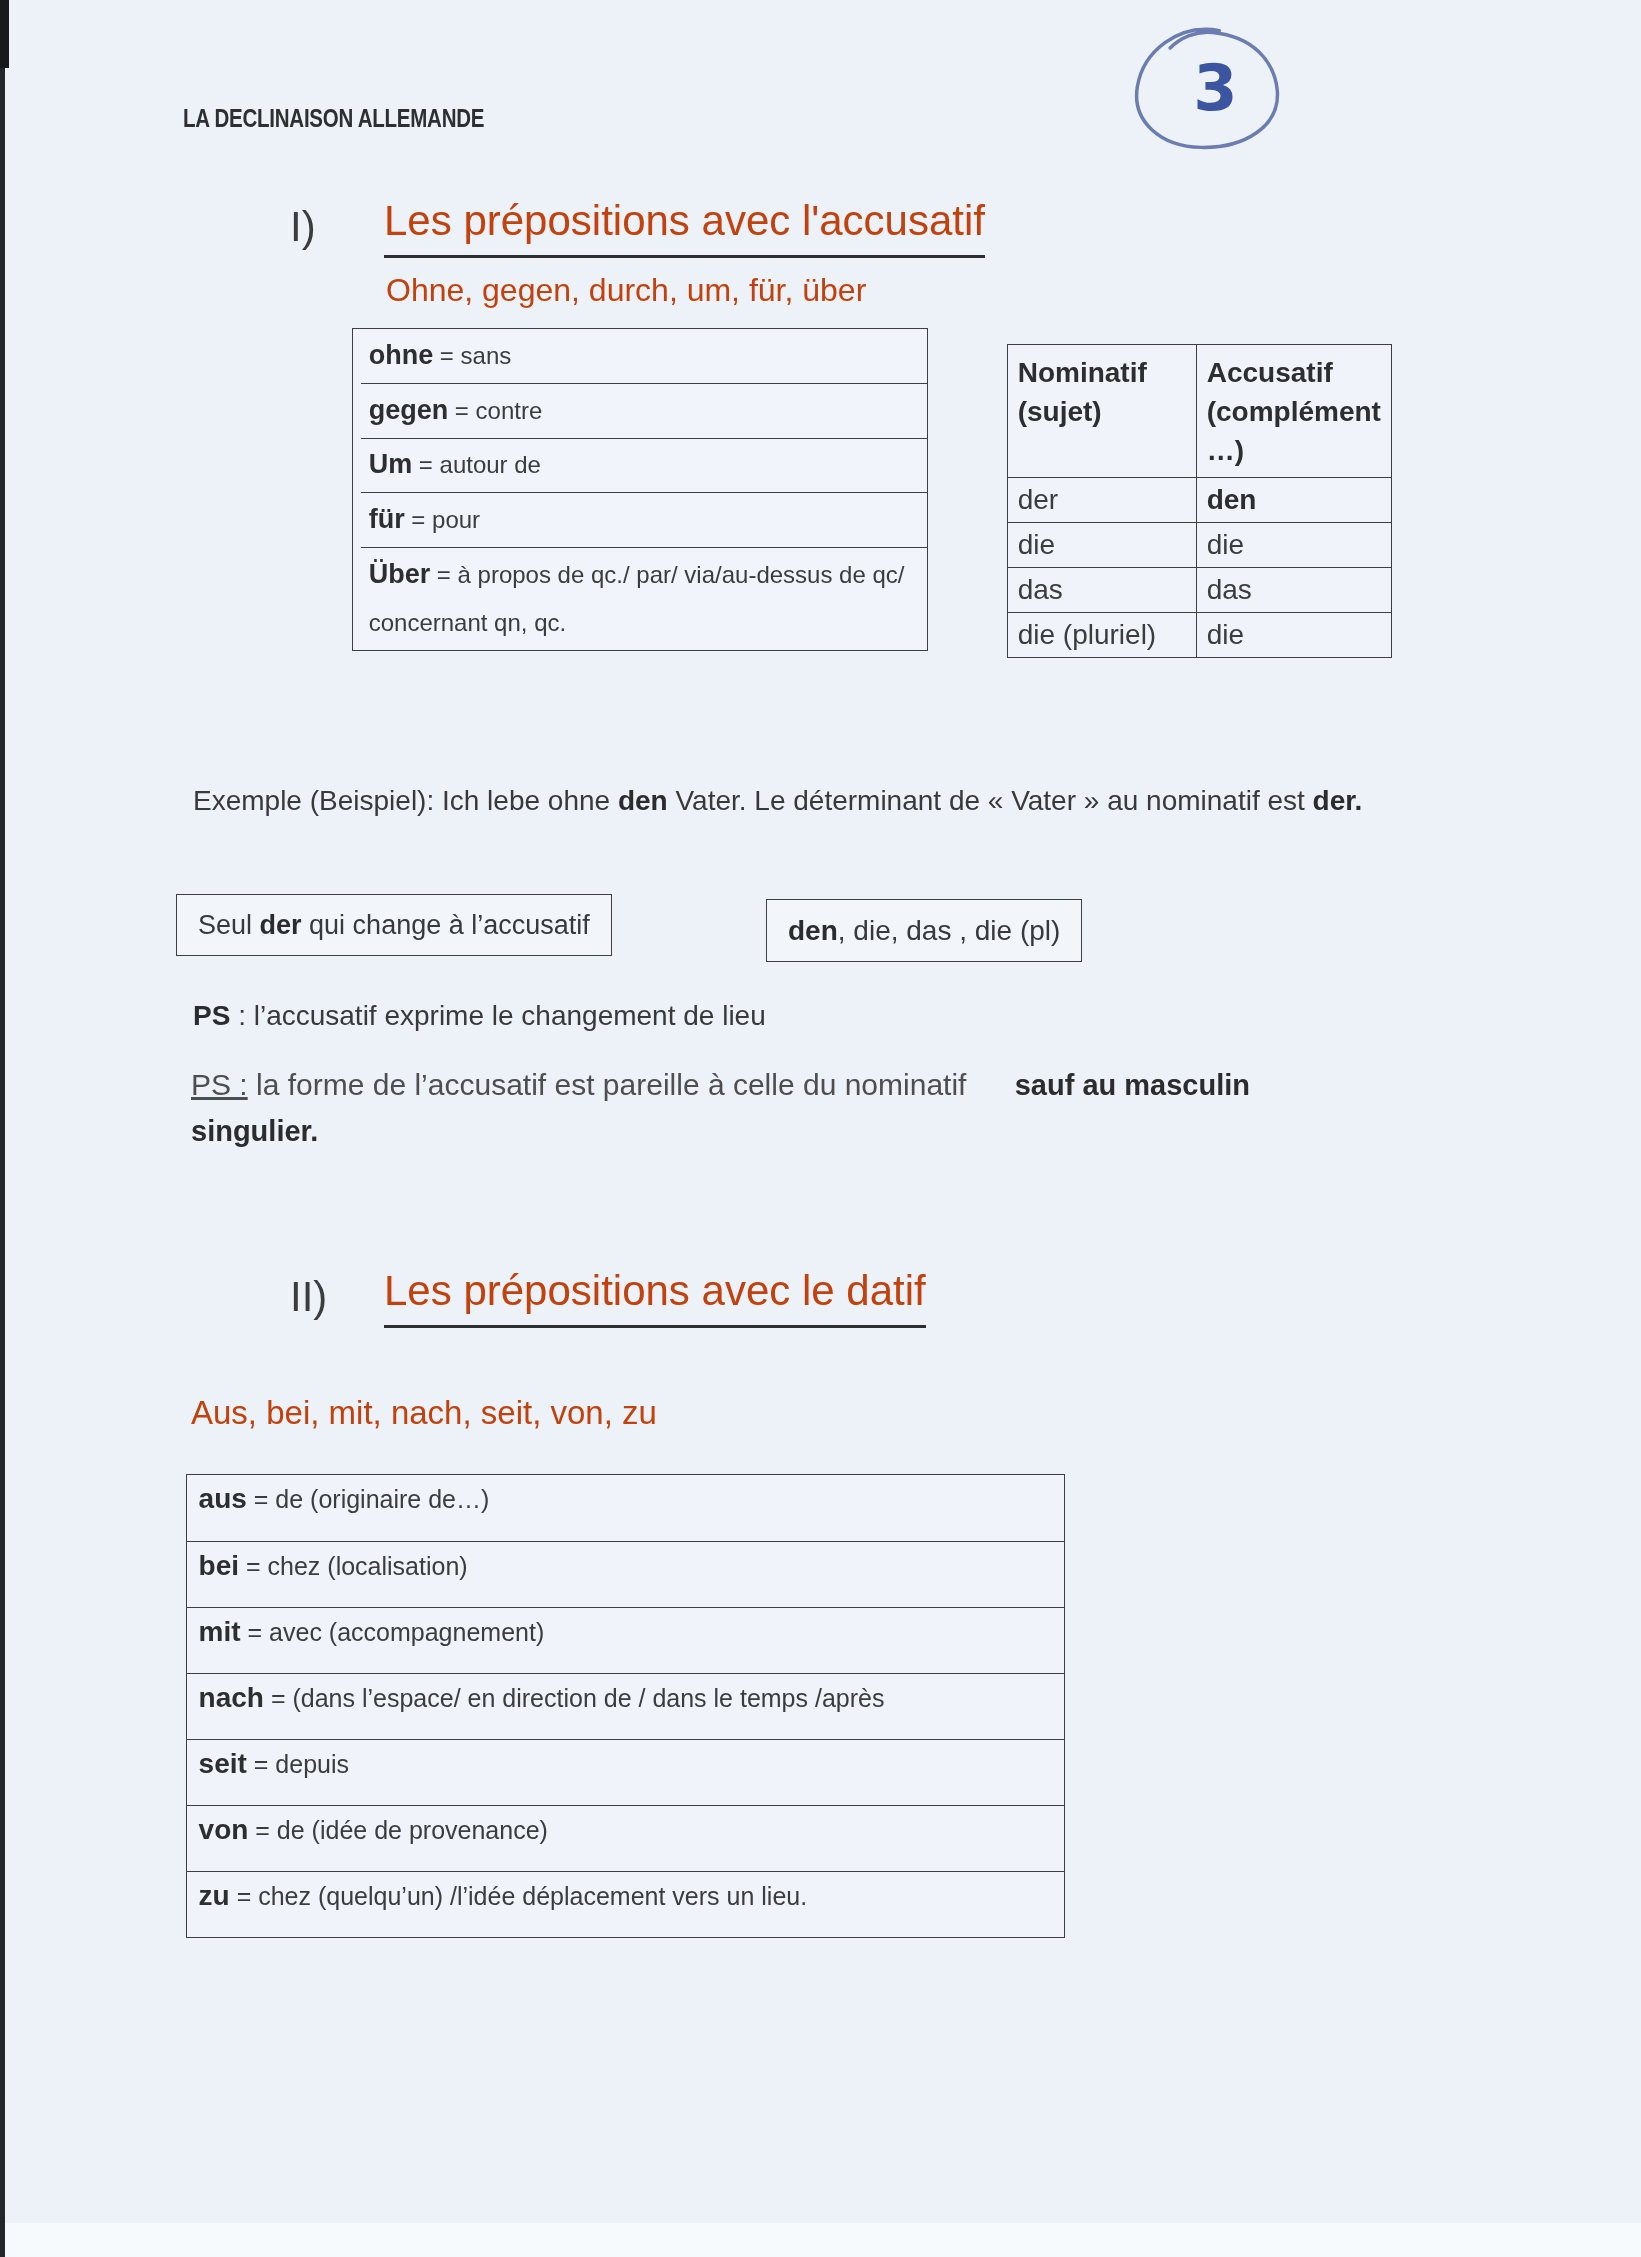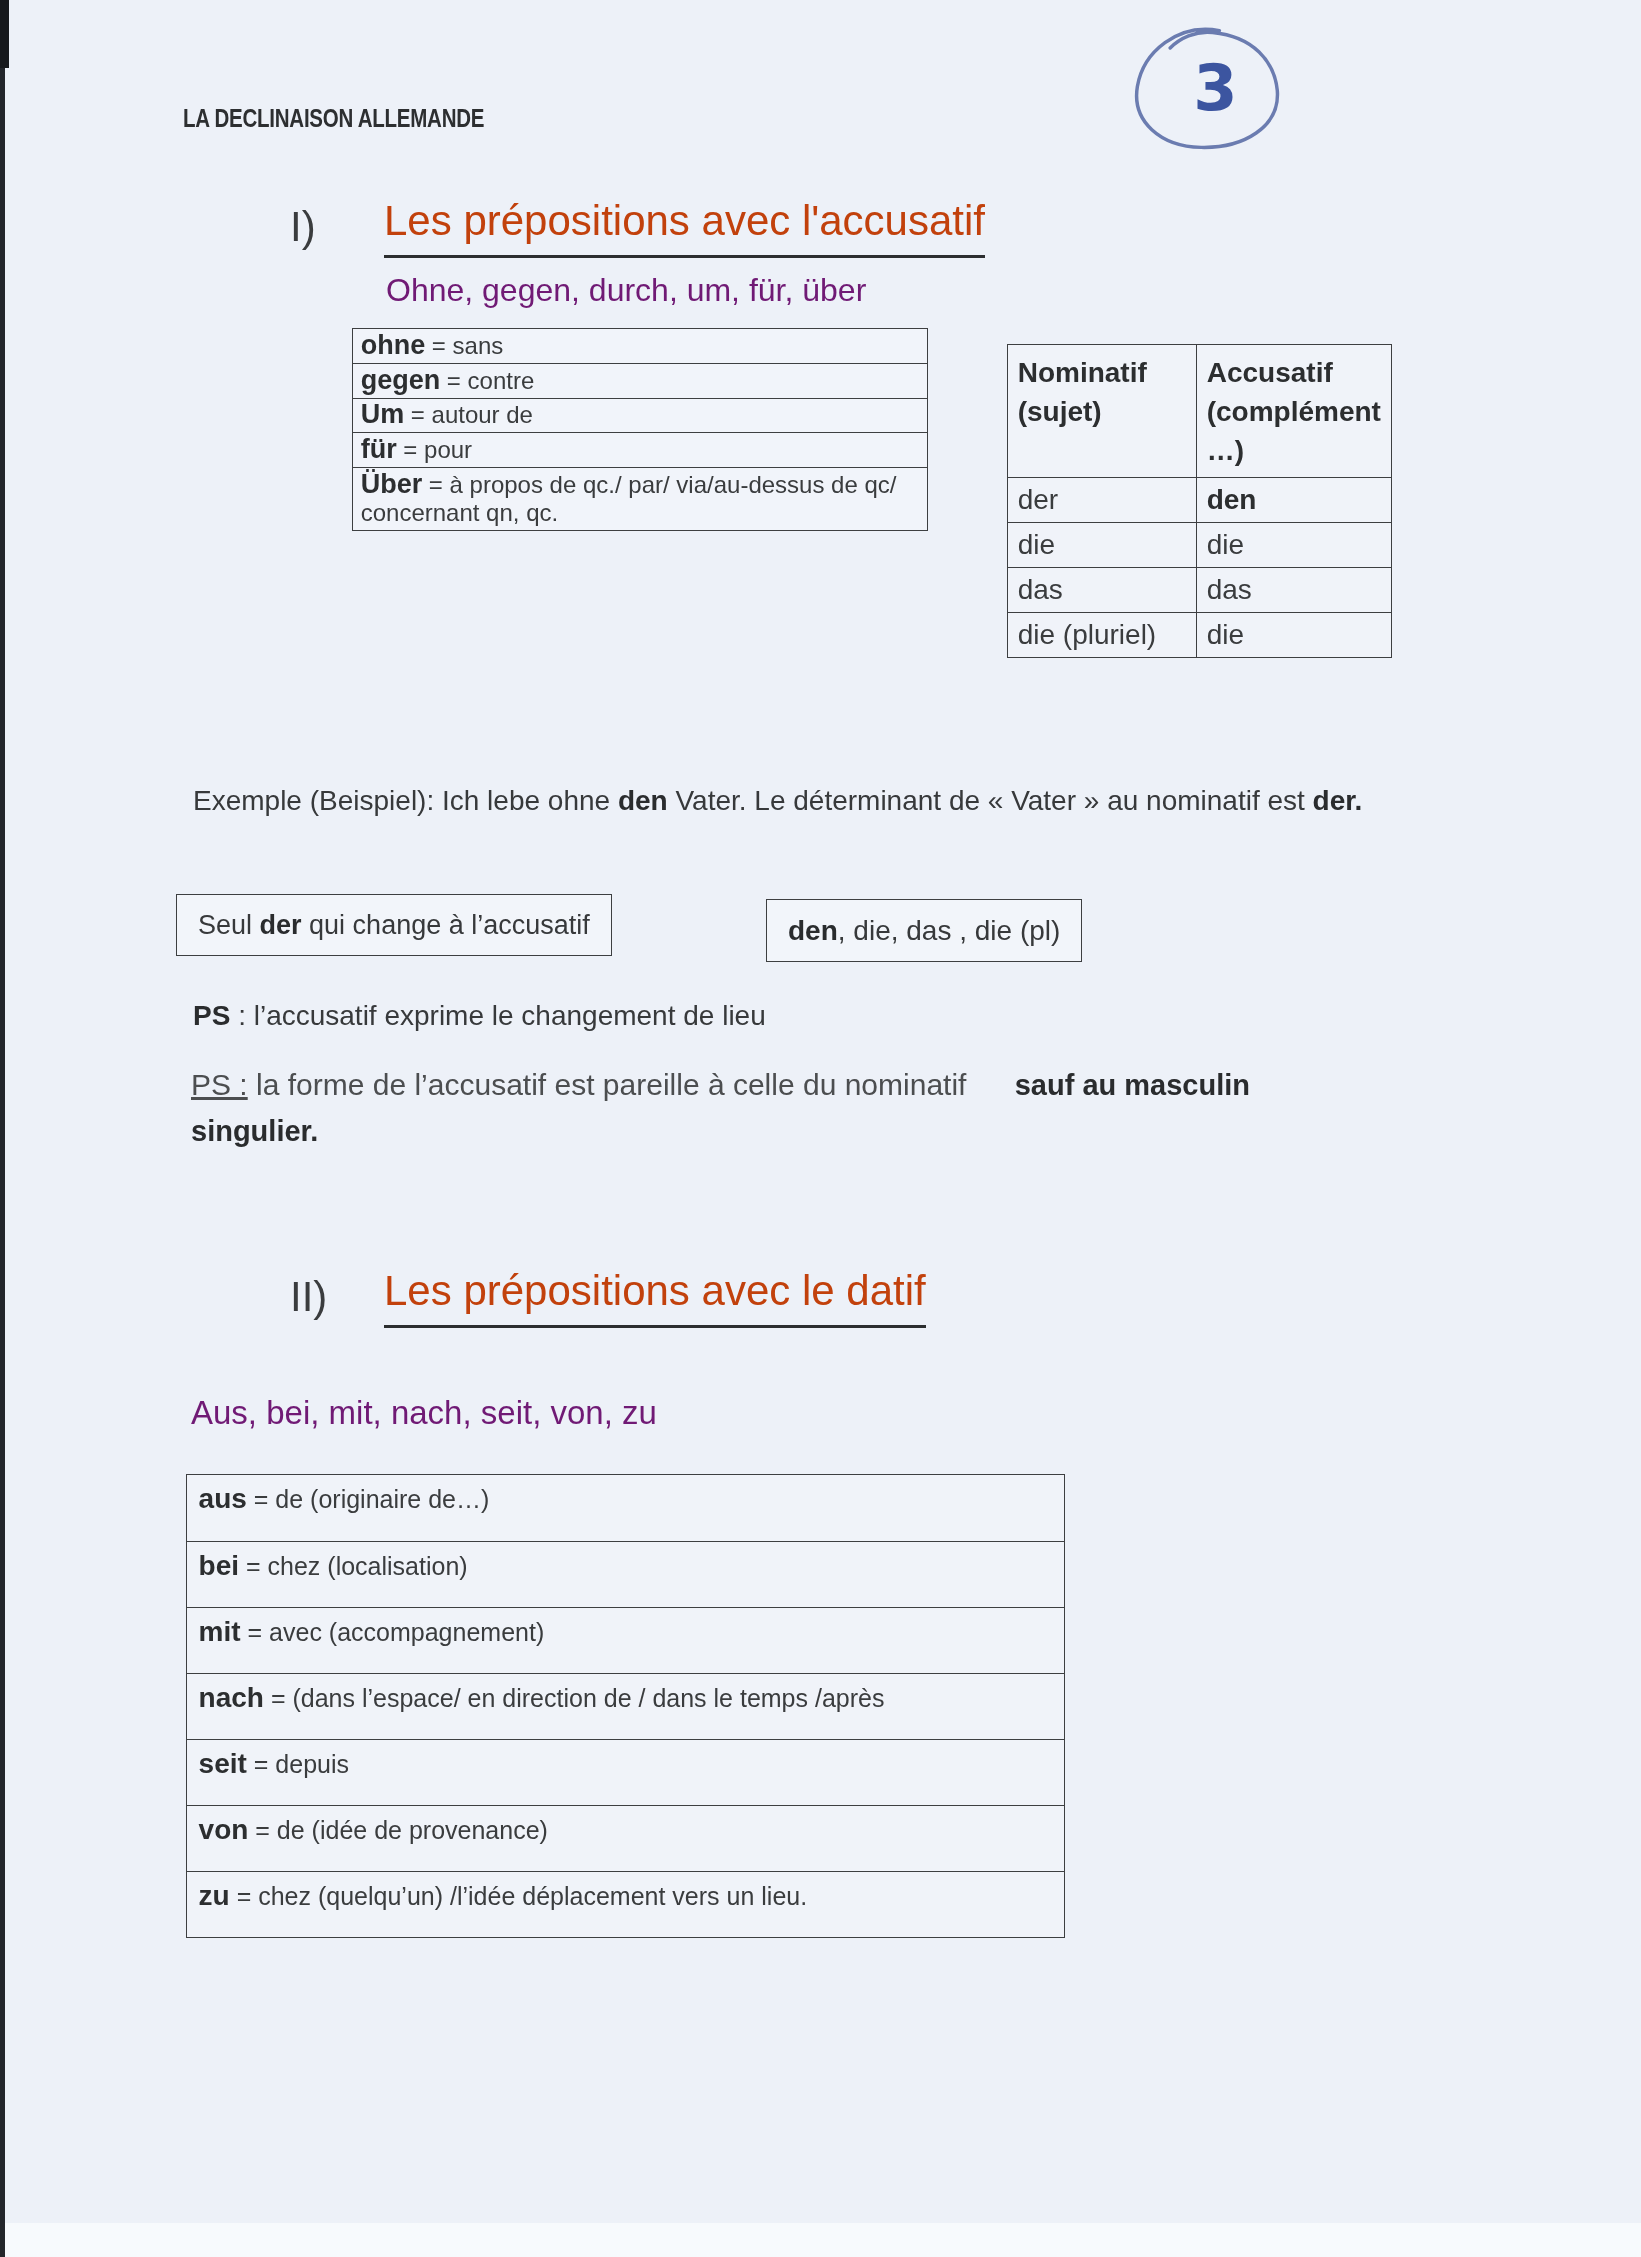--- a/index.html
+++ b/index.html
@@ -20,31 +20,31 @@
     white-space:nowrap;
   }
   .pen-mark{position:absolute;left:1120px;top:19.3px;width:193px;height:140px;}
   .pen-digit{font-size:66px;font-weight:bold;fill:#3c55a0;font-family:"DejaVu Sans",sans-serif;}
 
   .sec-numeral{position:absolute;font-size:42px;color:#3a3c3e;}
   .sec-title{
     position:absolute;font-size:42px;color:#c2410c;
     border-bottom:3.9px solid #2c2e30;padding-bottom:10px;white-space:nowrap;
   }
-  .sec-subtitle{position:absolute;font-size:32px;color:#701a75;white-space:nowrap;}
+  .sec-subtitle{position:absolute;font-size:32px;color:#c2410c;white-space:nowrap;}
 
   
   .ptable{
     position:absolute;left:352px;top:328px;width:576px;
     border:1.9px solid #3d3f41;background:rgba(255,255,255,0.25);
     box-sizing:border-box;
   }
   .ptable-row{
     border-top:1.9px solid #3d3f41;padding:1.9px 7.7px 2.9px 7.7px;
-    font-size:24px;color:#3a3c3e;line-height:28px;
+    font-size:24px;color:#3a3c3e;line-height:48px;margin-left:8px;
   }
   .ptable-row:first-child{border-top:none;}
   .bold-word{font-weight:bold;font-size:27px;color:#2c2e30;}
 
   
   .ctable{
     position:absolute;left:1007px;top:344px;width:385px;
     border:1.9px solid #3d3f41;box-sizing:border-box;
     display:grid;grid-template-columns:188px 1fr;background:rgba(255,255,255,0.2);
   }

